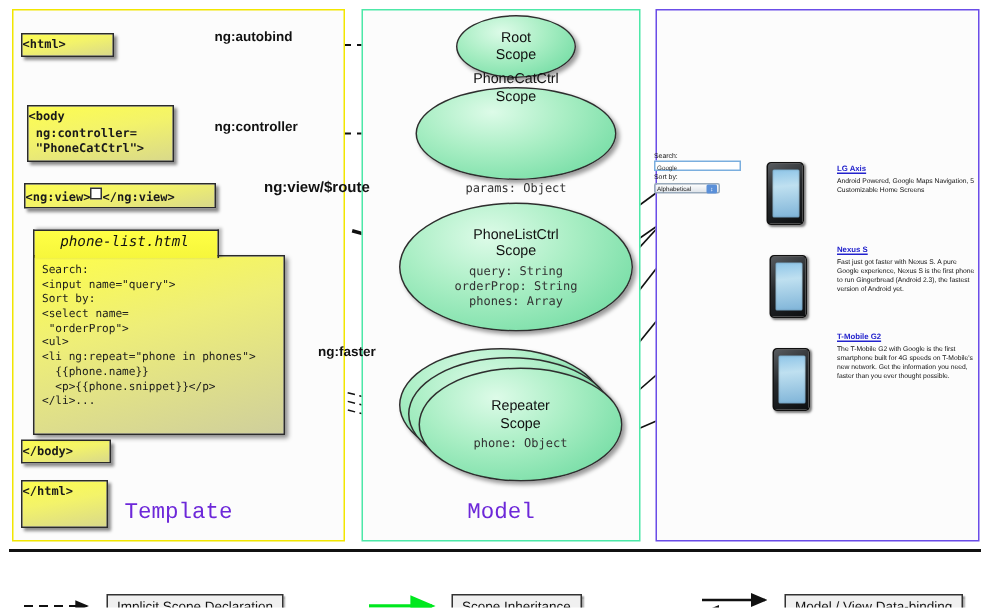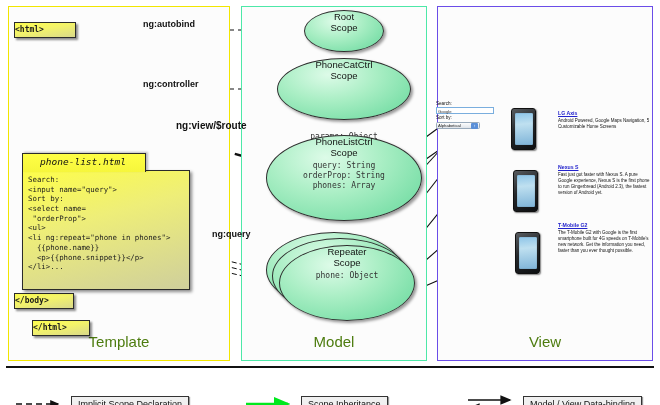--- a/index.html
+++ b/index.html
@@ -5,39 +5,39 @@
   html,body{margin:0;padding:0;background:#fff;}
   body{width:660px;height:405px;overflow:hidden;
        font-family:"Liberation Sans",sans-serif;position:relative;}
   #stage{position:absolute;inset:0;width:660px;height:405px;}
 
   
   .panel{position:absolute;background:#fcfcfc;box-sizing:border-box;}
   #panel-template{left:8px;top:6px;width:222px;height:355px;border:1.5px solid #f2e600;}
   #panel-model{left:241px;top:6px;width:186px;height:355px;border:1.5px solid #4de8a8;}
   #panel-view{left:437px;top:6px;width:216px;height:355px;border:1.5px solid #6b4de8;}
-  .panel-label{position:absolute;font-size:15px;color:#4d7c0f;text-align:center;
-               font-family:Liberation Sans, sans-serif;}
+  .panel-label{position:absolute;font-size:15px;color:#6d28d9;text-align:center;
+               font-family:Liberation Mono, monospace;}
   #label-template{left:8px;top:333px;width:222px;}
   #label-model{left:241px;top:333px;width:186px;}
   #label-view{left:437px;top:333px;width:216px;}
 
   
   .codebox{position:absolute;box-sizing:border-box;
            border:1px solid #2b2b2b;
            font-family:"DejaVu Sans Mono","Liberation Mono",monospace;
            font-weight:bold;font-size:8px;color:#1a1a1a;
            background:linear-gradient(170deg,#fdfd50 0%,#f3f36a 45%,#d9d98a 100%);
            box-shadow:2px 2px 2px rgba(0,0,0,.45);
            padding:2px 0;white-space:pre;line-height:1.32;}
   #box-html{left:14px;top:22px;width:62px;height:16px;}
   #box-body{left:18px;top:70px;width:98px;height:38px;}
   #box-ngview{left:16px;top:122px;width:128px;height:17px;}
   #box-bodyclose{left:14px;top:293px;width:60px;height:16px;}
-  #box-htmlclose{left:32px;top:320px;width:58px;height:16px;}
+  #box-htmlclose{left:14px;top:320px;width:58px;height:32px;}
   .ngview-sq{display:inline-block;width:6px;height:6px;border:1px solid #333;
              background:#fff;vertical-align:1px;}
 
   
   #note-tab{position:absolute;left:22px;top:153px;width:122px;height:18px;
             background:linear-gradient(180deg,#ffff44,#f6f63c);
             border:1px solid #2b2b2b;border-bottom:none;
             box-shadow:2px -1px 2px rgba(0,0,0,.25);z-index:3;}
   #note-title{position:absolute;left:22px;top:153px;width:122px;height:18px;
               line-height:18px;text-align:center;font-style:italic;font-weight:normal;
@@ -48,21 +48,21 @@
              background:linear-gradient(165deg,#fdfd4a 0%,#eeee78 40%,#cfcf9c 100%);
              box-shadow:2px 2px 3px rgba(0,0,0,.45);
              font-family:"DejaVu Sans Mono","Liberation Mono",monospace;
              font-size:7.4px;line-height:1.31;color:#1b1b1b;
              padding:4px 5px;white-space:pre;z-index:2;}
 
   
   .ellipse{position:absolute;border-radius:50%;border:1.3px solid #2e2e2e;
            background:radial-gradient(ellipse at 38% 26%,#ddfbe8 0%,#a9eec4 42%,#63d79a 100%);
            box-shadow:2px 2px 3px rgba(0,0,0,.4);
-           display:flex;flex-direction:column;align-items:center;justify-content:flex-start;
+           display:flex;flex-direction:column;align-items:center;justify-content:center;
            box-sizing:border-box;text-align:center;}
   .sc-title{font-size:9.5px;color:#111;line-height:1.18;
             font-family:"Liberation Sans",sans-serif;}
   .sc-props{font-size:8px;color:#333;margin-top:3px;line-height:1.22;white-space:pre;
             font-family:"DejaVu Sans Mono","Liberation Mono",monospace;font-weight:normal;}
   #sc-root{left:304px;top:10px;width:80px;height:42px;}
   #sc-cat{left:277px;top:58px;width:134px;height:62px;gap:48px;}
   #sc-list{left:266px;top:135px;width:156px;height:86px;}
   #sc-rep-a{left:266px;top:232px;width:136px;height:76px;z-index:1;}
   #sc-rep-b{left:272px;top:238px;width:136px;height:76px;z-index:2;}
@@ -159,43 +159,46 @@
     <path d="M410,274 L511,186" stroke="#111" stroke-width="1.1" fill="none" marker-end="url(#ar-b)"></path>
     <path d="M416,290 L513,248" stroke="#111" stroke-width="1.1" fill="none" marker-end="url(#ar-b)"></path>
   </svg>
 
   <div class="panel" id="panel-template"></div>
   <div class="panel" id="panel-model"></div>
   <div class="panel" id="panel-view"></div>
 
   <div class="panel-label" id="label-template">Template</div>
   <div class="panel-label" id="label-model">Model</div>
-  <div class="panel-label" id="label-view">View</div>
 
   <div class="codebox" id="box-html">&lt;html&gt;</div>
+  <div class="codebox" id="box-body">&lt;body
+ ng:controller=
+ "PhoneCatCtrl"&gt;</div>
+  <div class="codebox" id="box-ngview"><span>&lt;ng:view&gt;</span><span class="ngview-sq"></span><span>&lt;/ng:view&gt;</span></div>
   <div class="codebox" id="box-bodyclose">&lt;/body&gt;</div>
   <div class="codebox" id="box-htmlclose">&lt;/html&gt;</div>
 
   <div id="note-tab"></div>
   <div id="note-title">phone-list.html</div>
   <div id="note-body">Search:
 &lt;input name="query"&gt;
 Sort by:
 &lt;select name=
  "orderProp"&gt;
 &lt;ul&gt;
 &lt;li ng:repeat="phone in phones"&gt;
   {{phone.name}}
   &lt;p&gt;{{phone.snippet}}&lt;/p&gt;
 &lt;/li&gt;...</div>
 
   <div class="edge-lbl" id="lbl-autobind">ng:autobind</div>
   <div class="edge-lbl" id="lbl-controller">ng:controller</div>
   <div class="edge-lbl" id="lbl-route">ng:view/$route</div>
-  <div class="edge-lbl" id="lbl-repeat">ng:query</div>
+  <div class="edge-lbl" id="lbl-repeat">ng:faster</div>
 
   <div class="ellipse" id="sc-root">
     <div class="sc-title" style="white-space:pre-line">Root
 Scope</div>
   </div>
   <div class="ellipse" id="sc-cat">
     <div class="sc-title" style="white-space:pre-line">PhoneCatCtrl
 Scope</div>
     <div class="sc-props">params: Object</div>
   </div>

